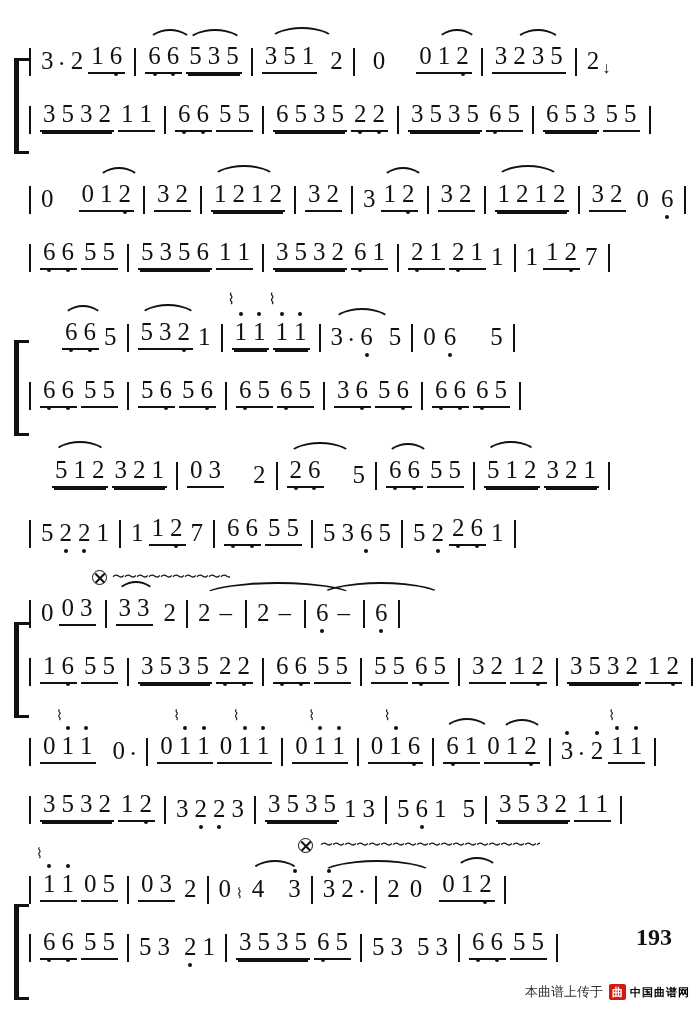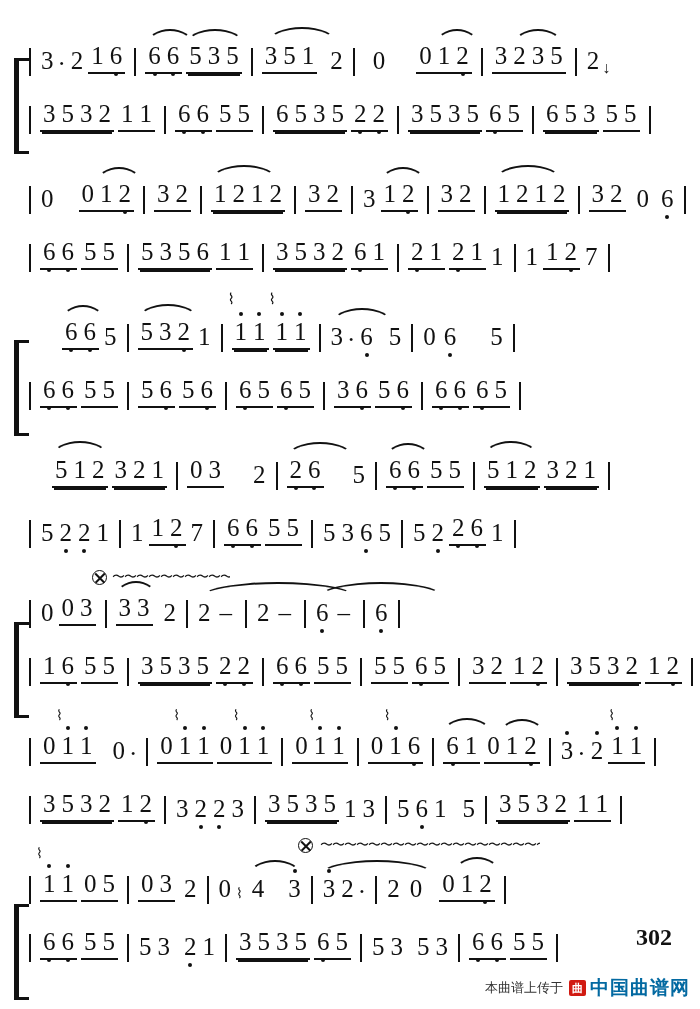--- a/index.html
+++ b/index.html
@@ -219,22 +219,22 @@
     background: #d11a11;
     color: #fff;
     font-size: 11px;
     line-height: 16px;
     padding: 0 3px;
     border-radius: 2px;
     margin-right: 4px;
     font-weight: 700;
   }
   #footer .logo-text {
-    color: #0369a1;
-    font-size: 19px;
+    color: #000000;
+    font-size: 11px;
     font-weight: 700;
     letter-spacing: 1px;
   }
 </style>
 </head>
 <body>
 
 <div id="page">
 
   <div class="score">
@@ -940,21 +940,21 @@
         <span class="grp b1">
           <span class="n">5</span>
           <span class="n">5</span>
         </span>
         <span class="bar"></span>
       </div>
     </div>
 
   </div>
 
-  <div id="page-number">302</div>
+  <div id="page-number">193</div>
 
   <div id="footer">
     <span class="credit-text">本曲谱上传于</span>
     <span class="logo-mark">曲</span>
     <span class="logo-text">中国曲谱网</span>
   </div>
 
 </div>
 
 </body></html>

